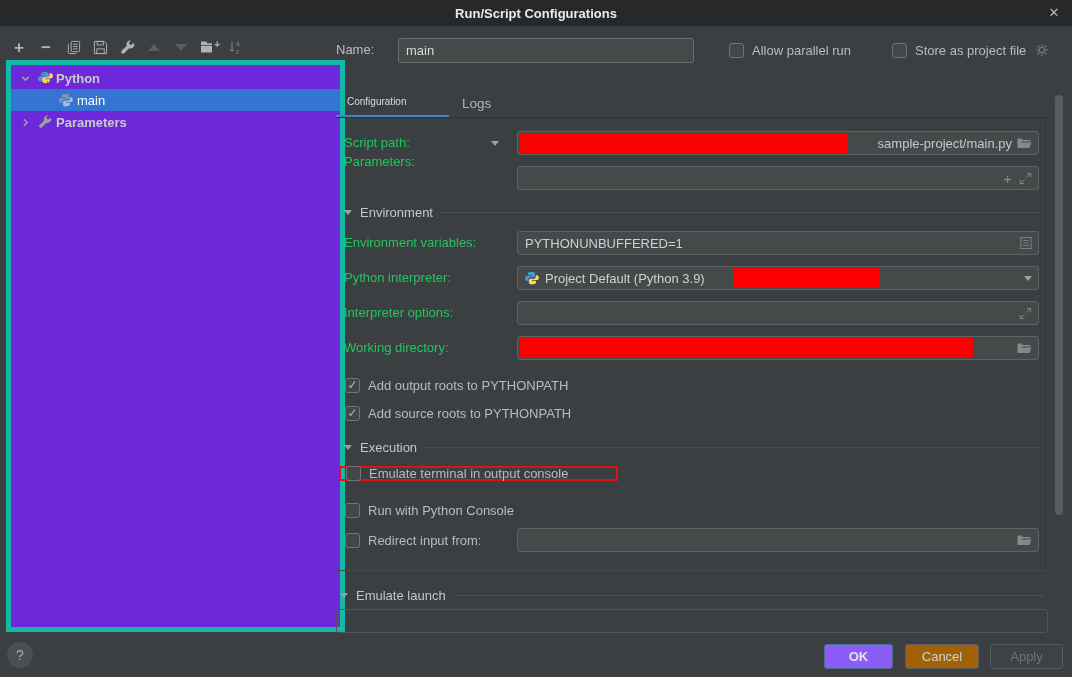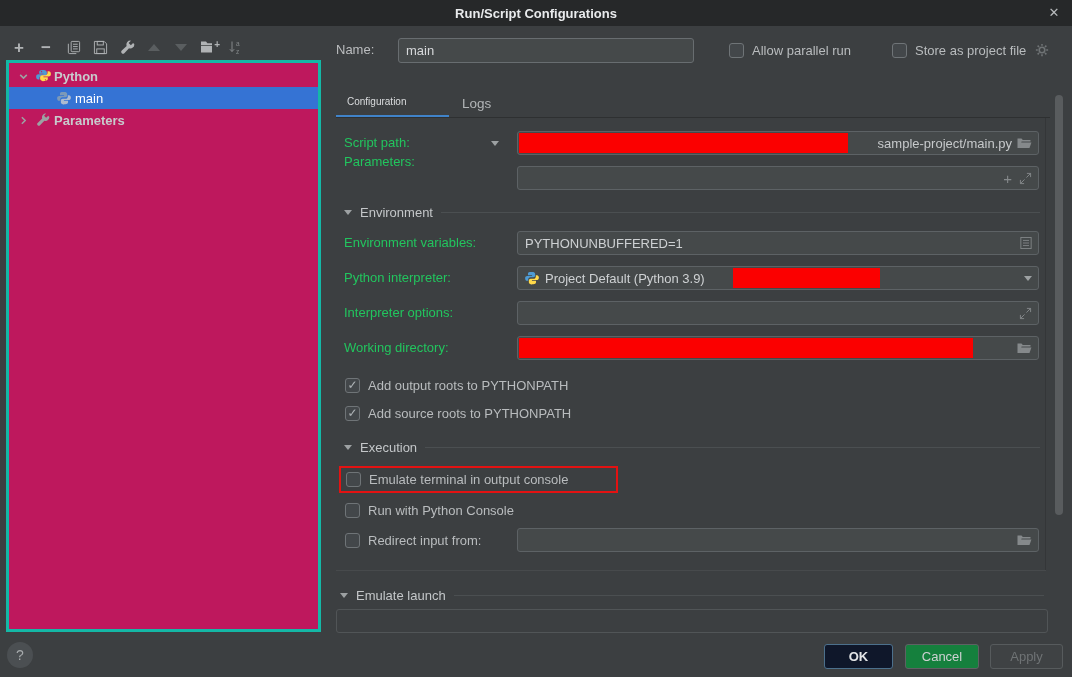--- a/index.html
+++ b/index.html
@@ -15,21 +15,21 @@
   #toolbar{position:absolute;left:10px;top:36px;height:22px;display:flex;align-items:center;gap:9px}
   .tbi{width:18px;height:18px;display:flex;align-items:center;justify-content:center;color:#b0b3b5}
   .tbi.dim{color:#5a5e60}
   .tbi.half{color:#85898b}
   .plusglyph{font-size:17px;font-weight:bold;line-height:1}
   .minusglyph{font-size:17px;font-weight:bold;line-height:1}
   .tri-up{width:0;height:0;border-left:6px solid transparent;border-right:6px solid transparent;border-bottom:7px solid currentColor}
   .tri-dn{width:0;height:0;border-left:6px solid transparent;border-right:6px solid transparent;border-top:7px solid currentColor}
 
   
-  #tree{position:absolute;left:6px;top:60px;width:315px;height:572px;border:3px solid #14b8a6;background:#be185d}
+  #tree{position:absolute;left:6px;top:60px;width:339px;height:572px;border:5px solid #14b8a6;background:#6d28d9}
   .trow{height:22px;display:flex;align-items:center;white-space:nowrap;color:#c8cbcd}
   .trow .chev{width:12px;height:12px;color:#9da1a3;display:flex;align-items:center;justify-content:center;margin:0 6px 0 8px}
   .trow .lbl{font-weight:bold;margin-left:3px}
   .trow.selected{background:#3573d4;color:#fff}
   .trow.selected .lbl{font-weight:normal;color:#fff}
   .ticon{width:16px;height:16px;display:flex;align-items:center;justify-content:center;flex:0 0 auto}
 
   
   .hlabel{position:absolute;line-height:24px;color:#bcbec0}
   #name-input{position:absolute;left:398px;top:38px;width:296px;height:25px;background:#45494a;border:1px solid #686d70;border-radius:3px;color:#d6d8da;display:flex;align-items:center;padding:0 7px}
@@ -48,28 +48,28 @@
 
   
   .flabel{position:absolute;left:344px;line-height:24px;color:#22c55e}
   .fld{position:absolute;left:517px;width:522px;height:24px;background:#45494a;border:1px solid #5d6265;border-radius:3px;display:flex;align-items:center;padding:0 7px;color:#ced1d3}
   .fld .ricons{position:absolute;right:6px;top:0;height:22px;display:flex;align-items:center;gap:7px;color:#85898b}
   .red{position:absolute;background:#fb0000}
   .sect{position:absolute;display:flex;align-items:center;color:#c4c7c9}
   .sect .line{height:1px;background:#4b4f51;margin-left:8px}
   .tri-sm{width:0;height:0;border-left:4.5px solid transparent;border-right:4.5px solid transparent;border-top:5.5px solid #9da1a3;margin-right:8px}
   .combo-arrow{width:0;height:0;border-left:4.5px solid transparent;border-right:4.5px solid transparent;border-top:5.5px solid #9da1a3}
-  #emulate-wrap{position:absolute;left:339px;top:466px;width:279px;height:27px;border:2px solid #e31212;display:flex;align-items:center;gap:8px;padding-left:5px;color:#b9bcbe}
+  #emulate-wrap{position:absolute;left:339px;top:466px;width:279px;height:15px;border:2px solid #e31212;display:flex;align-items:center;gap:8px;padding-left:5px;color:#b9bcbe}
   #before-box{position:absolute;left:336px;top:609px;width:712px;height:24px;border:1px solid #515557;border-radius:3px}
 
   
   #help-btn{position:absolute;left:7px;top:642px;width:26px;height:26px;border-radius:50%;background:#4b4f52;color:#a6aaac;display:flex;align-items:center;justify-content:center;font-size:14px}
   .btn{position:absolute;top:644px;height:25px;border-radius:3px;display:flex;align-items:center;justify-content:center;font-size:13px}
-  #ok-btn{left:824px;width:69px;background:#0f172a;border:1px solid #4c708c;color:#e2e4e6;font-weight:bold}
-  #cancel-btn{left:905px;width:74px;background:#15803d;border:1px solid #5e6163;color:#cfd1d3}
+  #ok-btn{left:824px;width:69px;background:#8b5cf6;border:1px solid #4c708c;color:#e2e4e6;font-weight:bold}
+  #cancel-btn{left:905px;width:74px;background:#a16207;border:1px solid #5e6163;color:#cfd1d3}
   #apply-btn{left:990px;width:73px;background:#3f4244;border:1px solid #575b5d;color:#6f7375}
 
   
   #scrollbar-thumb{position:absolute;left:1055px;top:95px;width:8px;height:420px;background:#595c5e;border-radius:4px}
 
   svg{display:block}
 </style>
 </head>
 <body>
 

